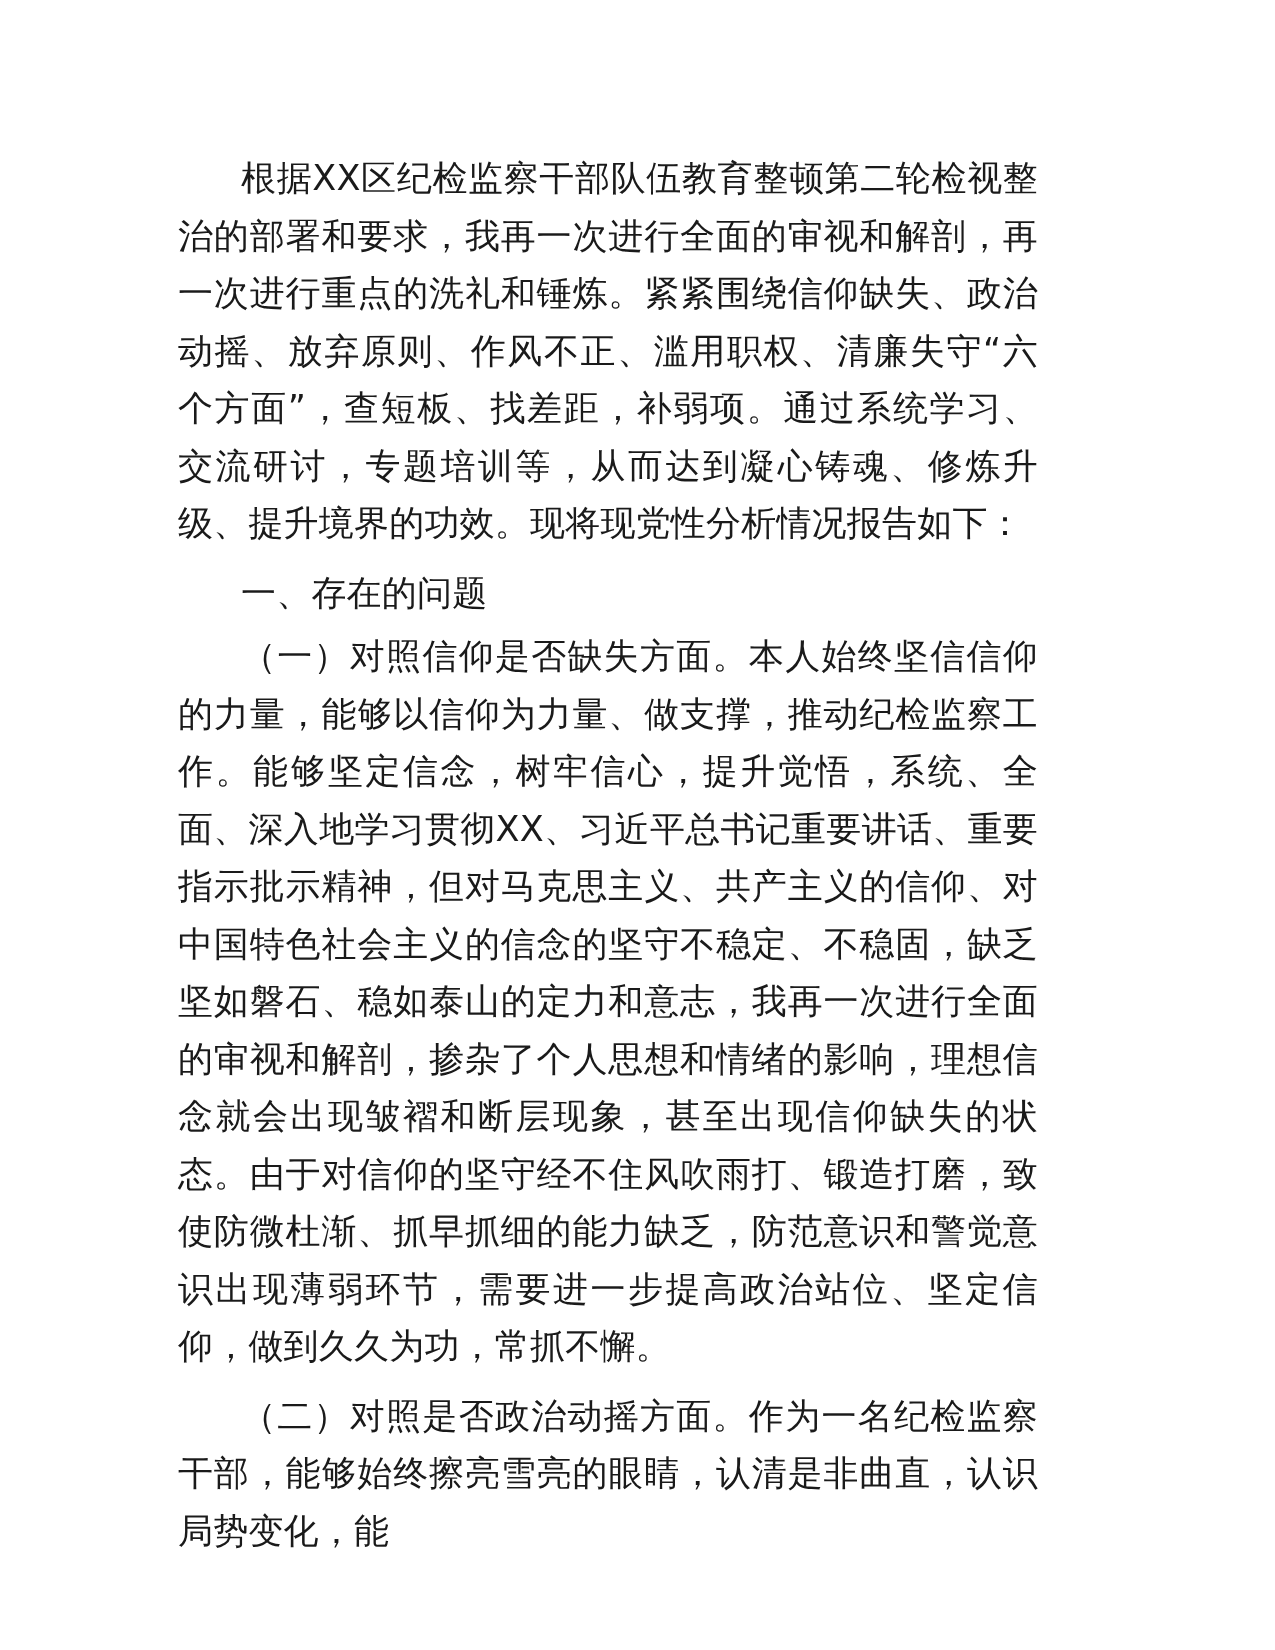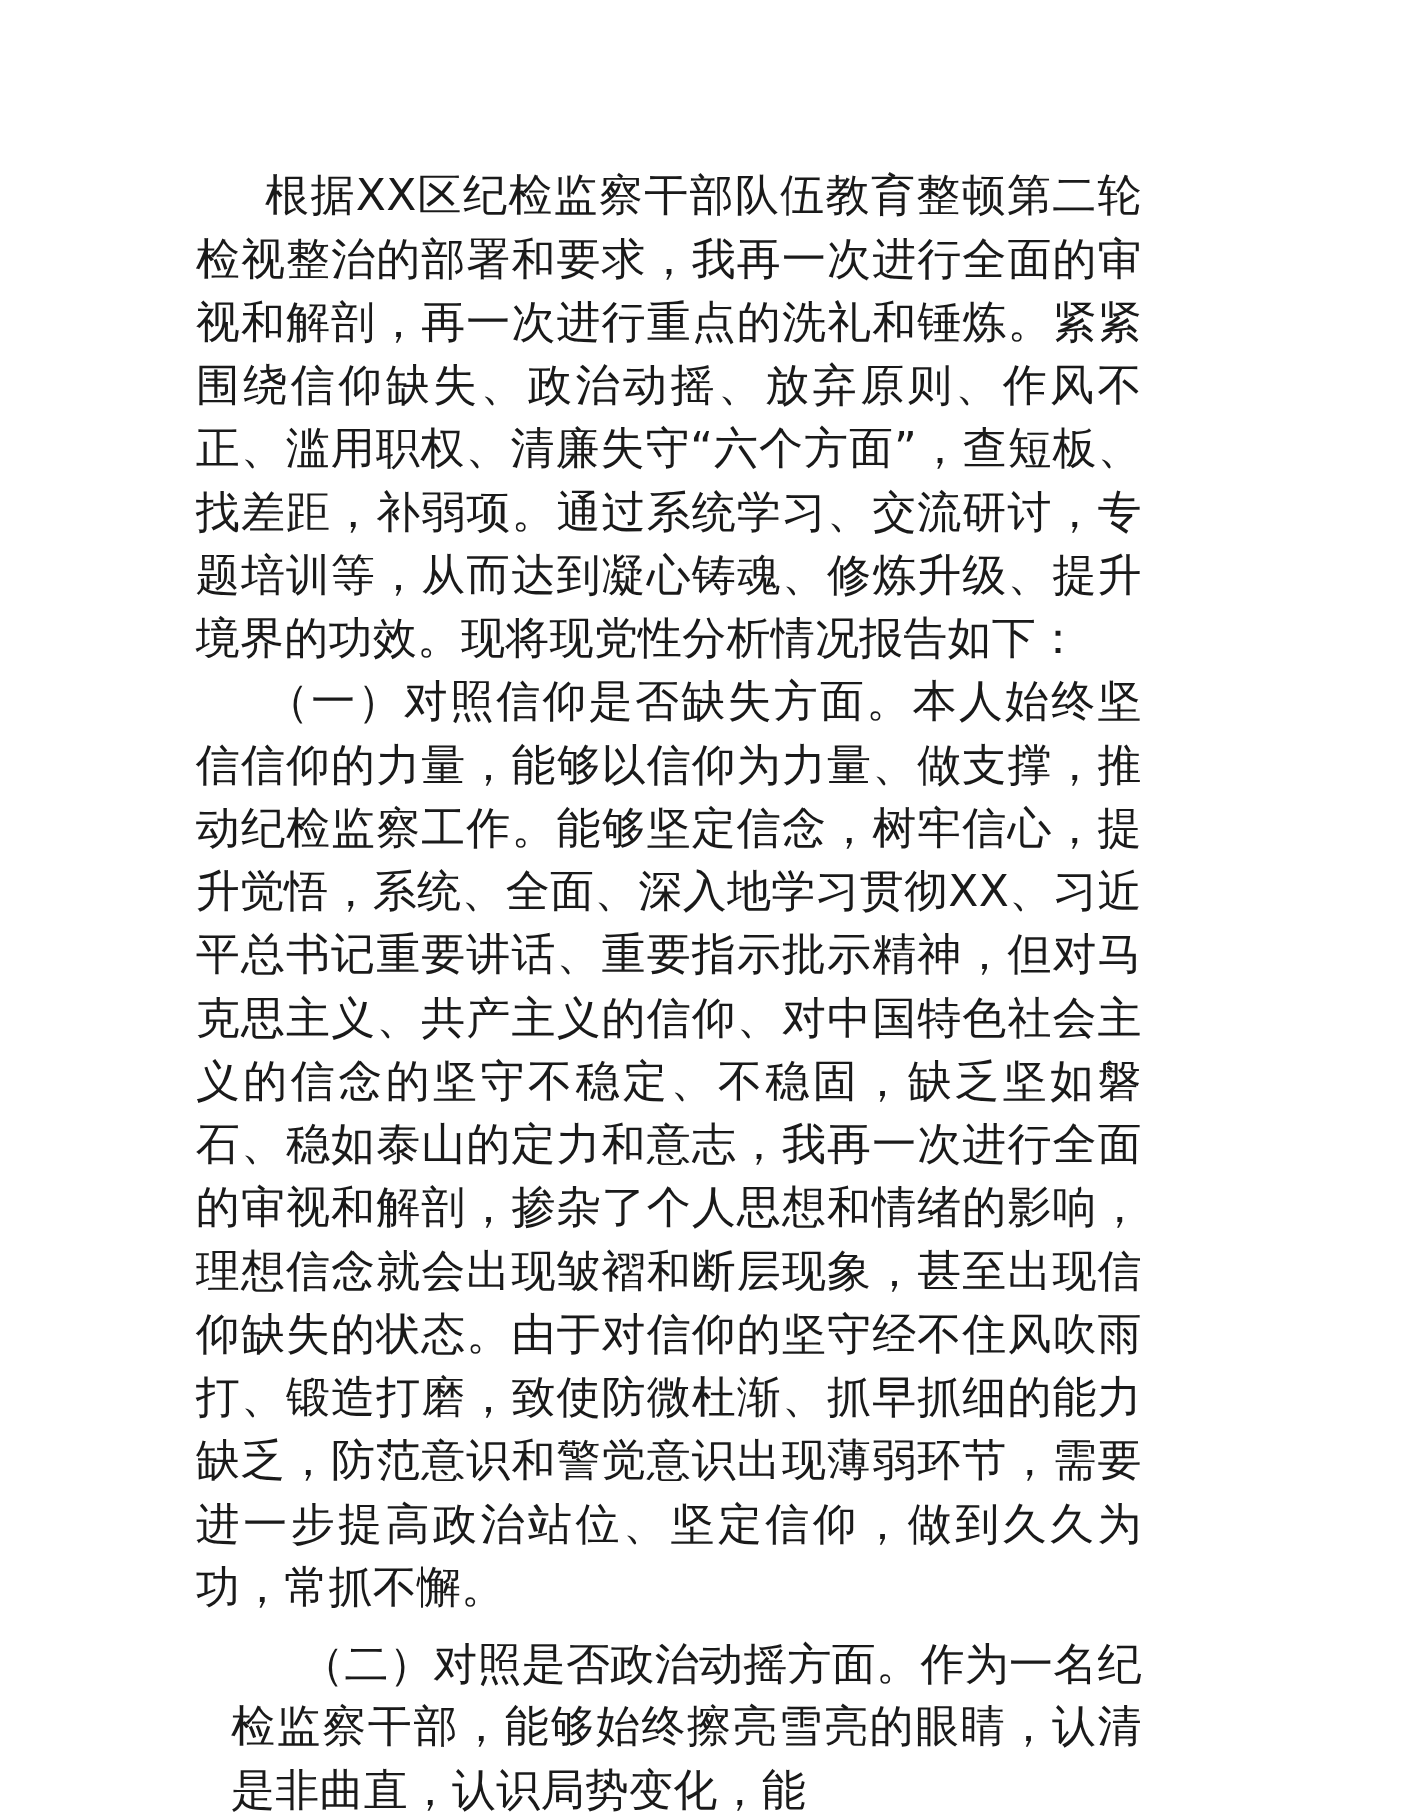--- a/index.html
+++ b/index.html
@@ -16,42 +16,42 @@
       color: #1a1a1a;
     }
     .page {
       position: absolute;
       left: 178px;
       top: 150px;
       width: 860px;
     }
     .para {
       margin: 0;
-      font-size: 40px;
+      font-size: 35px;
       line-height: 57.5px;
       text-align: justify;
       text-justify: inter-character;
       word-break: break-all;
       letter-spacing: 0.2px;
     }
     .indent {
       text-indent: 63px;
     }
     .heading {
       margin-top: 12px;
       margin-bottom: 6px;
     }
     .gap {
       margin-top: 12px;
-      margin-left: 32px;
     }
   </style>
 </head>
 <body>
 
 <div class="page">
   <p class="para indent">根据XX区纪检监察干部队伍教育整顿第二轮检视整治的部署和要求，我再一次进行全面的审视和解剖，再一次进行重点的洗礼和锤炼。紧紧围绕信仰缺失、政治动摇、放弃原则、作风不正、滥用职权、清廉失守“六个方面”，查短板、找差距，补弱项。通过系统学习、交流研讨，专题培训等，从而达到凝心铸魂、修炼升级、提升境界的功效。现将现党性分析情况报告如下：</p>
 
+  <p class="para indent heading">一、存在的问题</p>
 
   <p class="para indent">（一）对照信仰是否缺失方面。本人始终坚信信仰的力量，能够以信仰为力量、做支撑，推动纪检监察工作。能够坚定信念，树牢信心，提升觉悟，系统、全面、深入地学习贯彻XX、习近平总书记重要讲话、重要指示批示精神，但对马克思主义、共产主义的信仰、对中国特色社会主义的信念的坚守不稳定、不稳固，缺乏坚如磐石、稳如泰山的定力和意志，我再一次进行全面的审视和解剖，掺杂了个人思想和情绪的影响，理想信念就会出现皱褶和断层现象，甚至出现信仰缺失的状态。由于对信仰的坚守经不住风吹雨打、锻造打磨，致使防微杜渐、抓早抓细的能力缺乏，防范意识和警觉意识出现薄弱环节，需要进一步提高政治站位、坚定信仰，做到久久为功，常抓不懈。</p>
 
   <p class="para indent gap">（二）对照是否政治动摇方面。作为一名纪检监察干部，能够始终擦亮雪亮的眼睛，认清是非曲直，认识局势变化，能</p>
 </div>
 
 </body></html>

